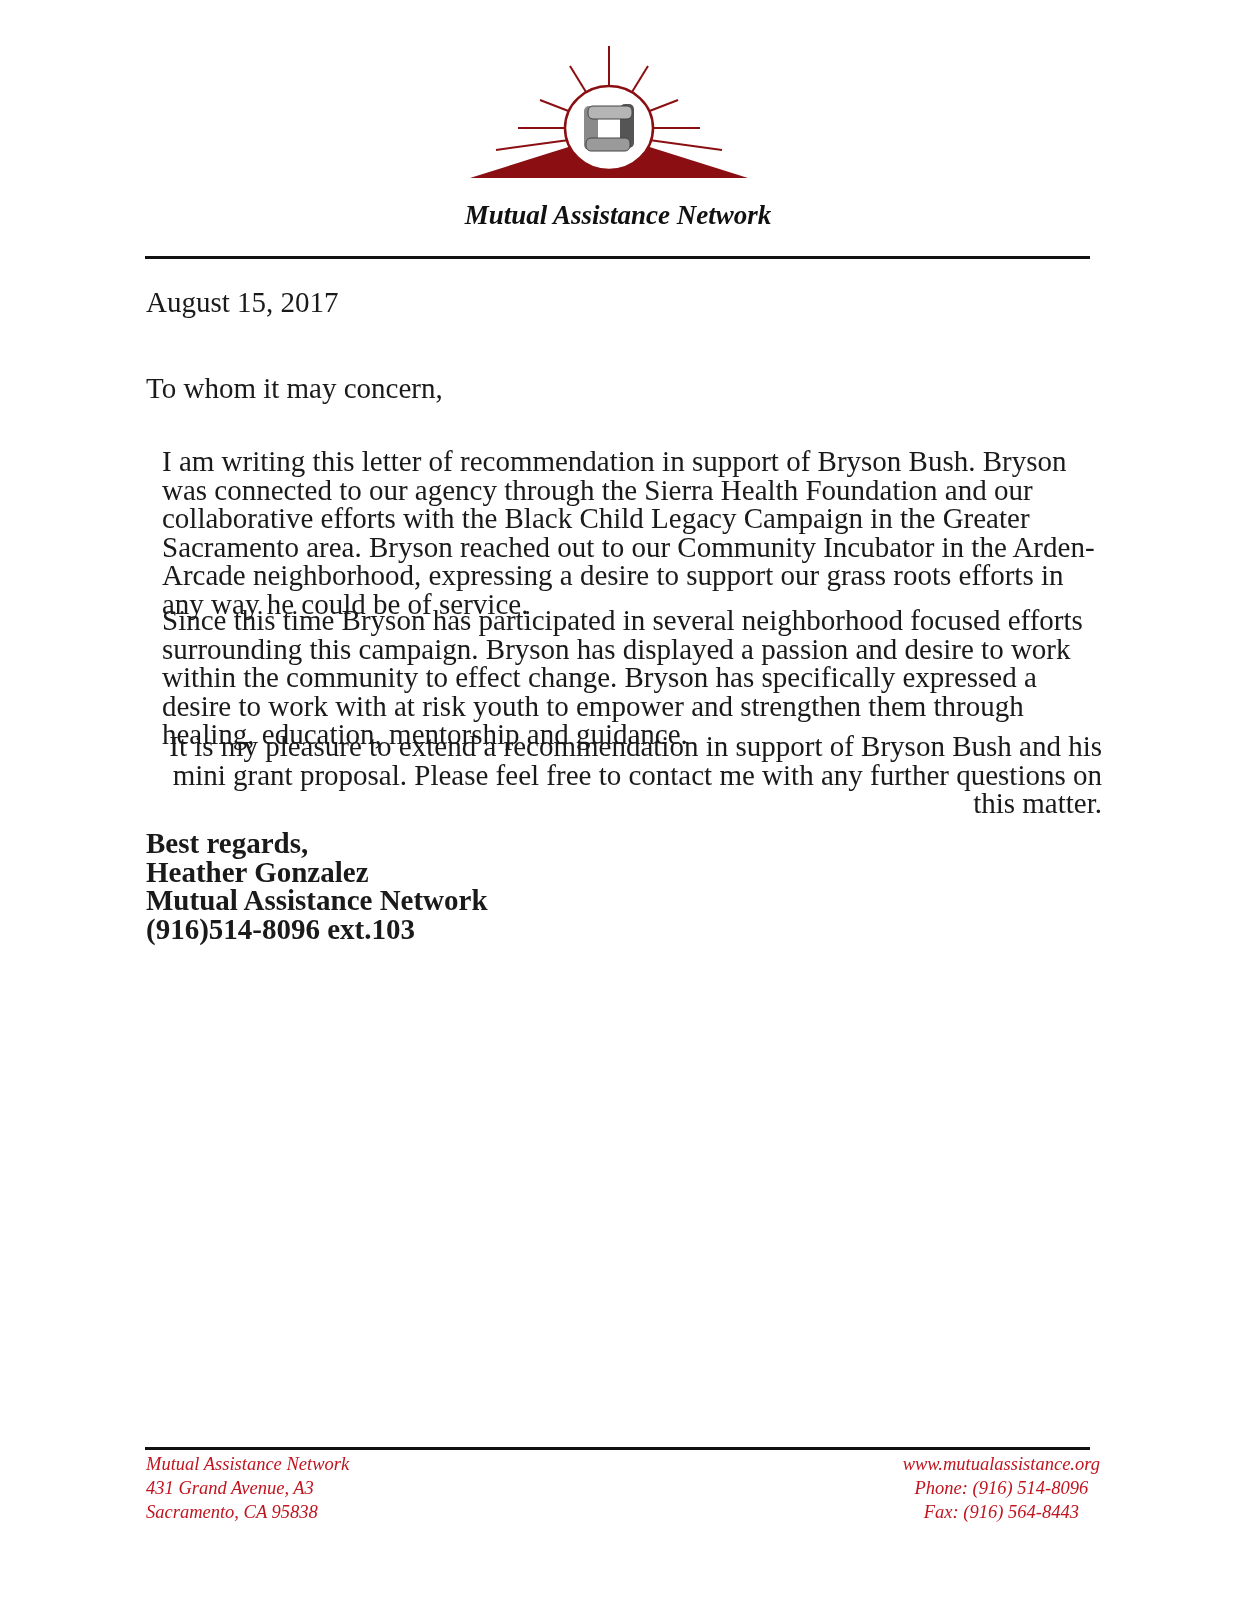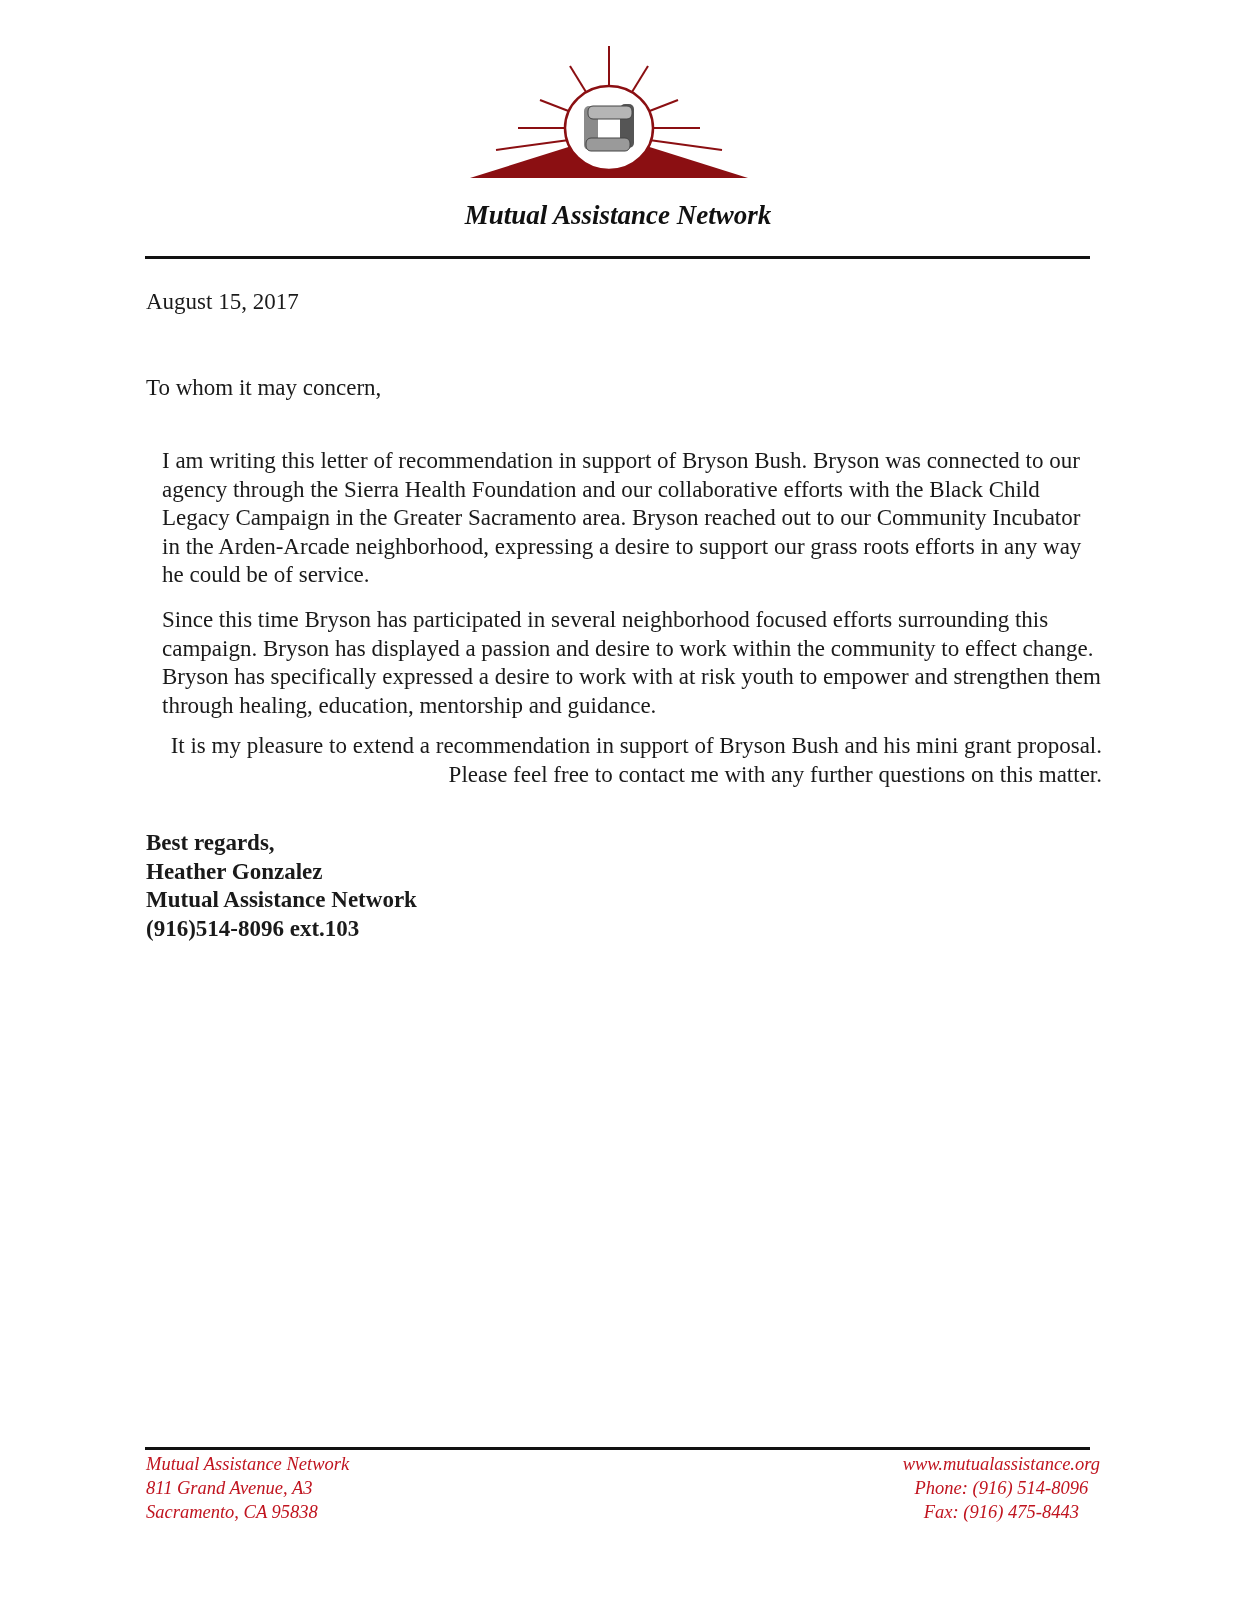--- a/index.html
+++ b/index.html
@@ -4,21 +4,21 @@
 <style>
   html, body { margin: 0; padding: 0; background: #ffffff; }
   body { width: 1236px; height: 1600px; position: relative; overflow: hidden;
          font-family: "Liberation Serif", "DejaVu Serif", serif; color: #1a1a1a; }
   .logo { position: absolute; left: 468px; top: 44px; width: 282px; height: 140px; }
   .org-title { position: absolute; left: 0; width: 1236px; top: 200px; text-align: center;
                font-weight: bold; font-style: italic; font-size: 27px; color: #111; }
   .rule { position: absolute; left: 145px; width: 945px; height: 3px; background: #111; }
   .rule.top { top: 256px; }
   .rule.bottom { top: 1447px; }
-  .text { position: absolute; left: 146px; width: 940px; font-size: 23px; line-height: 28.5px; }
+  .text { position: absolute; left: 146px; width: 940px; font-size: 29px; line-height: 28.5px; }
   .date { top: 288px; }
   .salutation { top: 374px; }
   .p1 { top: 431px; }
   .p2 { top: 590px; }
   .p3 { top: 716px; text-align: right; }
   .closing { top: 829px; font-weight: bold; }
   .closing div { margin: 0; }
   .p { margin: 16px; }
   .footer { position: absolute; top: 1452px; font-style: italic; font-size: 18.5px;
             line-height: 24px; color: #c0141f; }
@@ -63,20 +63,20 @@
   <div>Best regards,</div>
   <div>Heather Gonzalez</div>
   <div>Mutual Assistance Network</div>
   <div>(916)514-8096 ext.103</div>
 </div>
 
 <div class="rule bottom"></div>
 
 <div class="footer left">
   <div>Mutual Assistance Network</div>
-  <div>811 Grand Avenue, A3</div>
+  <div>431 Grand Avenue, A3</div>
   <div>Sacramento, CA 95838</div>
 </div>
 <div class="footer right">
   <div>www.mutualassistance.org</div>
   <div>Phone: (916) 514-8096</div>
-  <div>Fax: (916) 475-8443</div>
+  <div>Fax: (916) 564-8443</div>
 </div>
 
 </body></html>

